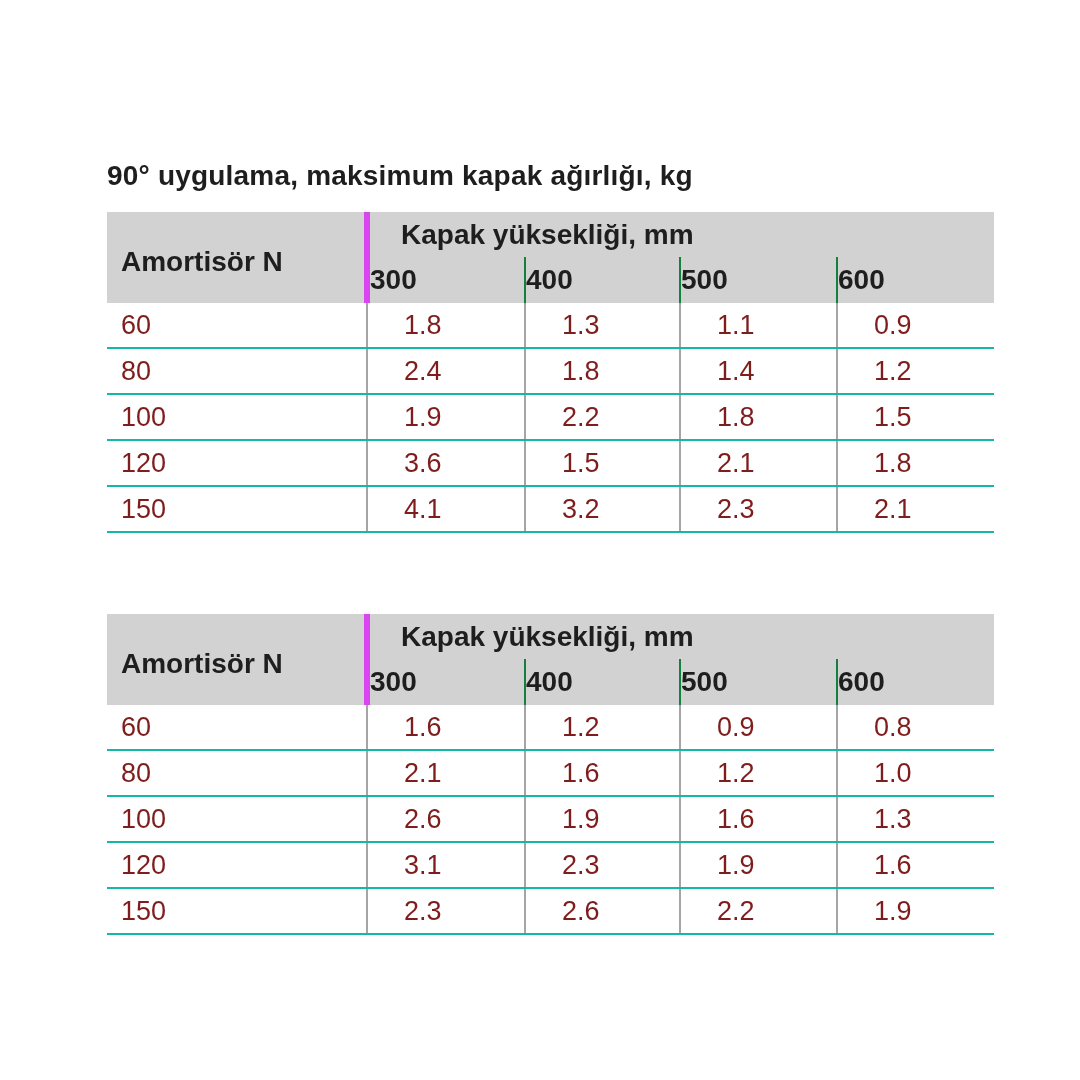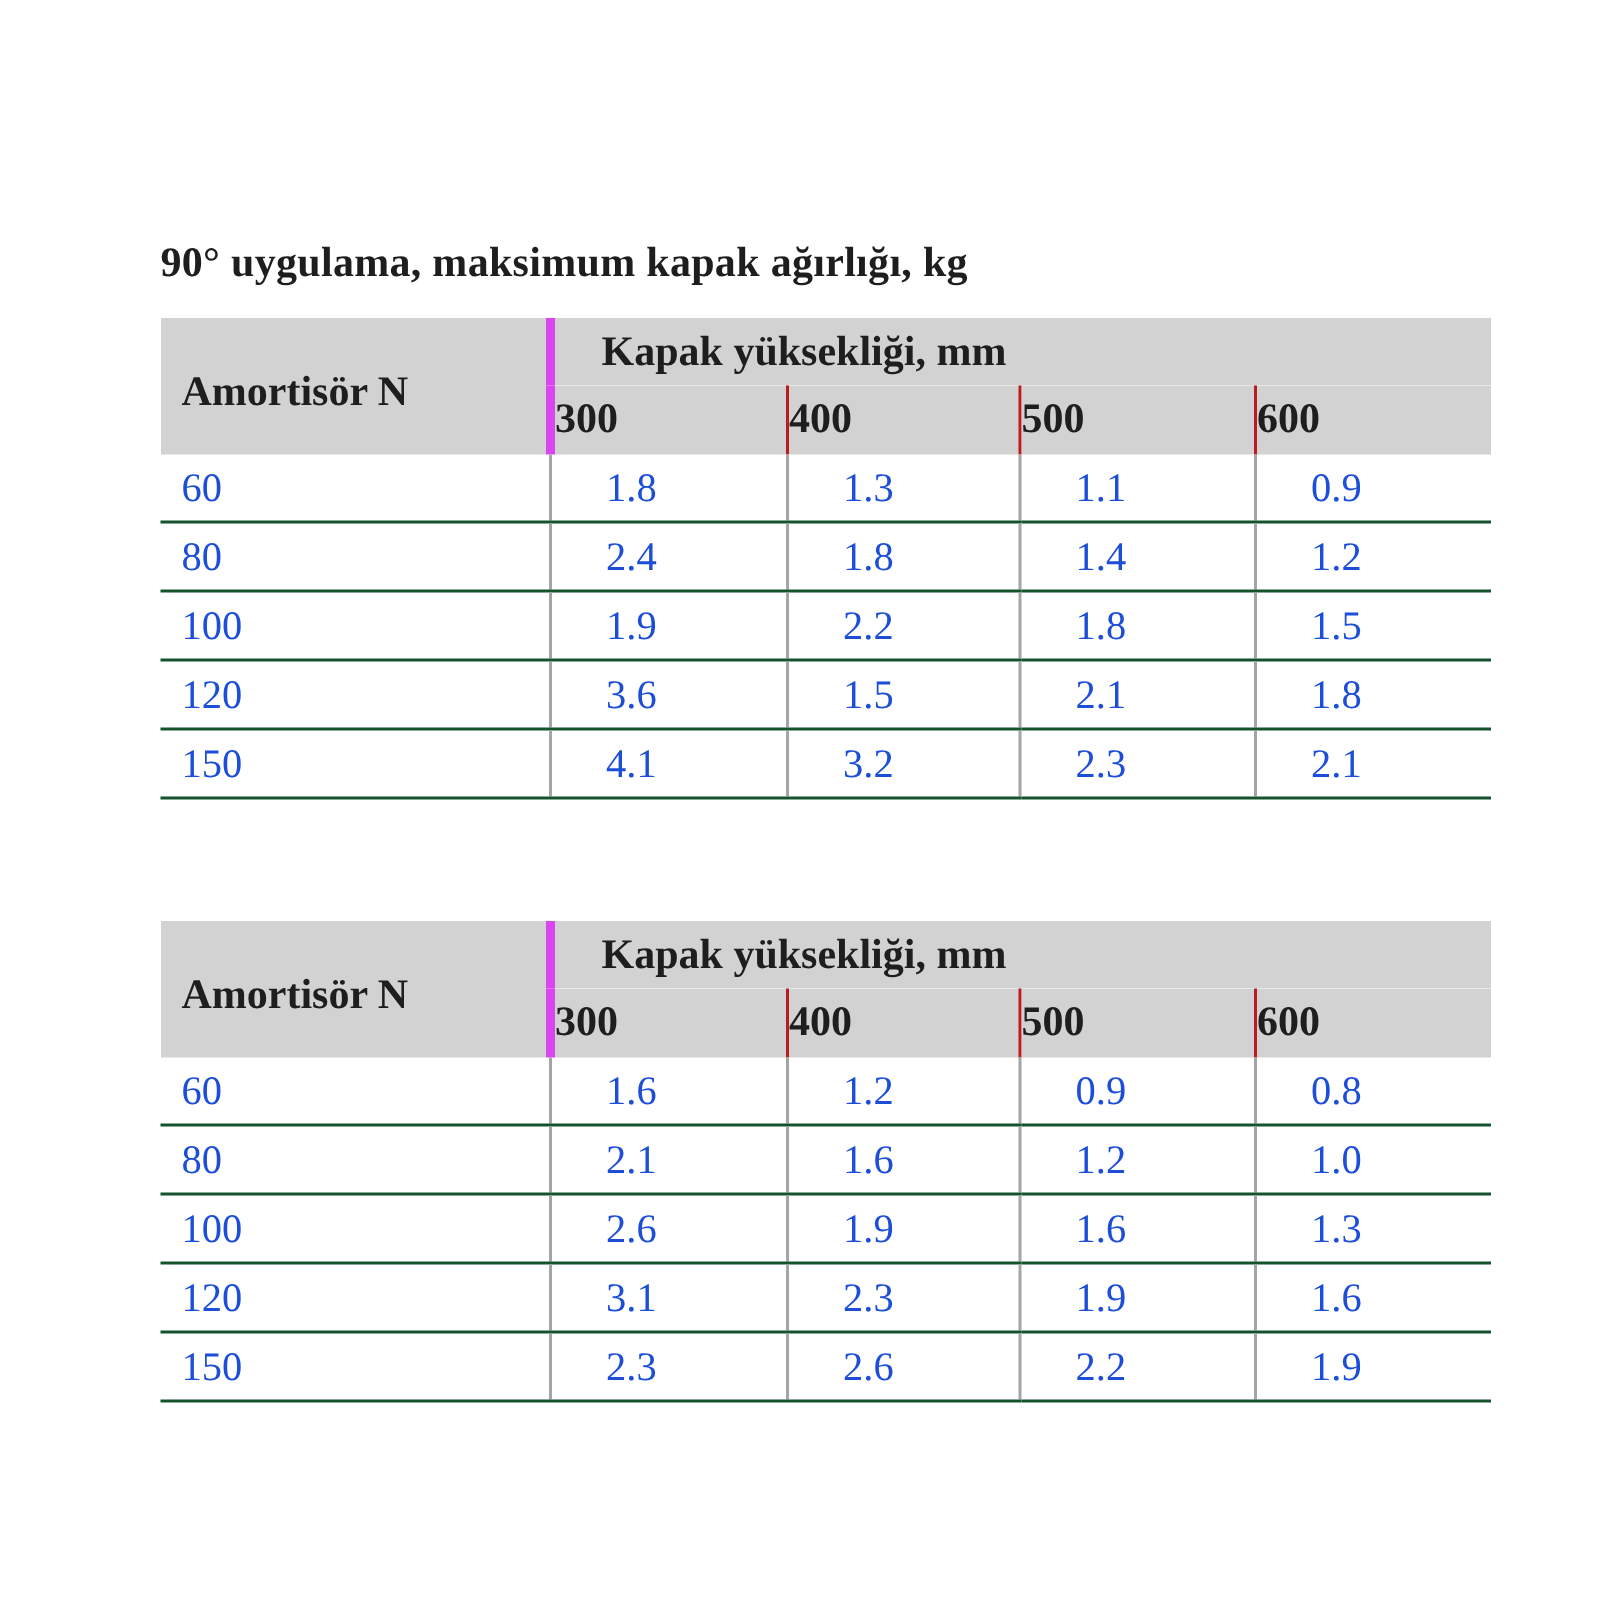--- a/index.html
+++ b/index.html
@@ -2,21 +2,21 @@
 <html><head>
 <meta charset="utf-8">
 <style>
   html, body { margin: 0; padding: 0; background: #ffffff; }
   .canvas {
     position: relative;
     width: 1080px;
     height: 1080px;
     background: #ffffff;
     overflow: hidden;
-    font-family: Liberation Serif, serif;
+    font-family: Liberation Sans, sans-serif;
   }
   .tbl-title {
     position: absolute;
     left: 107px;
     width: 900px;
     font-size: 28px;
     font-weight: 700;
     color: #1e1e1e;
     letter-spacing: 0.2px;
   }
@@ -55,30 +55,30 @@
     border-right: 6px solid #d946ef;
   }
   th.group {
     height: 43px;
     padding-left: 31px;
   }
   th.sub {
     height: 44px;
     padding-left: 0;
   }
-  th.sub + th.sub { border-left: 2px solid #b91c1c; }
+  th.sub + th.sub { border-left: 2px solid #15803d; }
 
   
   td {
     height: 42px;
     font-size: 27px;
     font-weight: 400;
-    color: #1d4ed8;
+    color: #7f1d1d;
     padding-left: 14px;
-    border-bottom: 2px solid #14532d;
+    border-bottom: 2px solid #14b8a6;
   }
   td.val { border-left: 2px solid #a5a5a5; padding-left: 36px; }
 </style>
 </head>
 <body>
 
 <div class="canvas">
 
   <div class="tbl-title t1">90° uygulama, maksimum kapak ağırlığı, kg</div>
 

